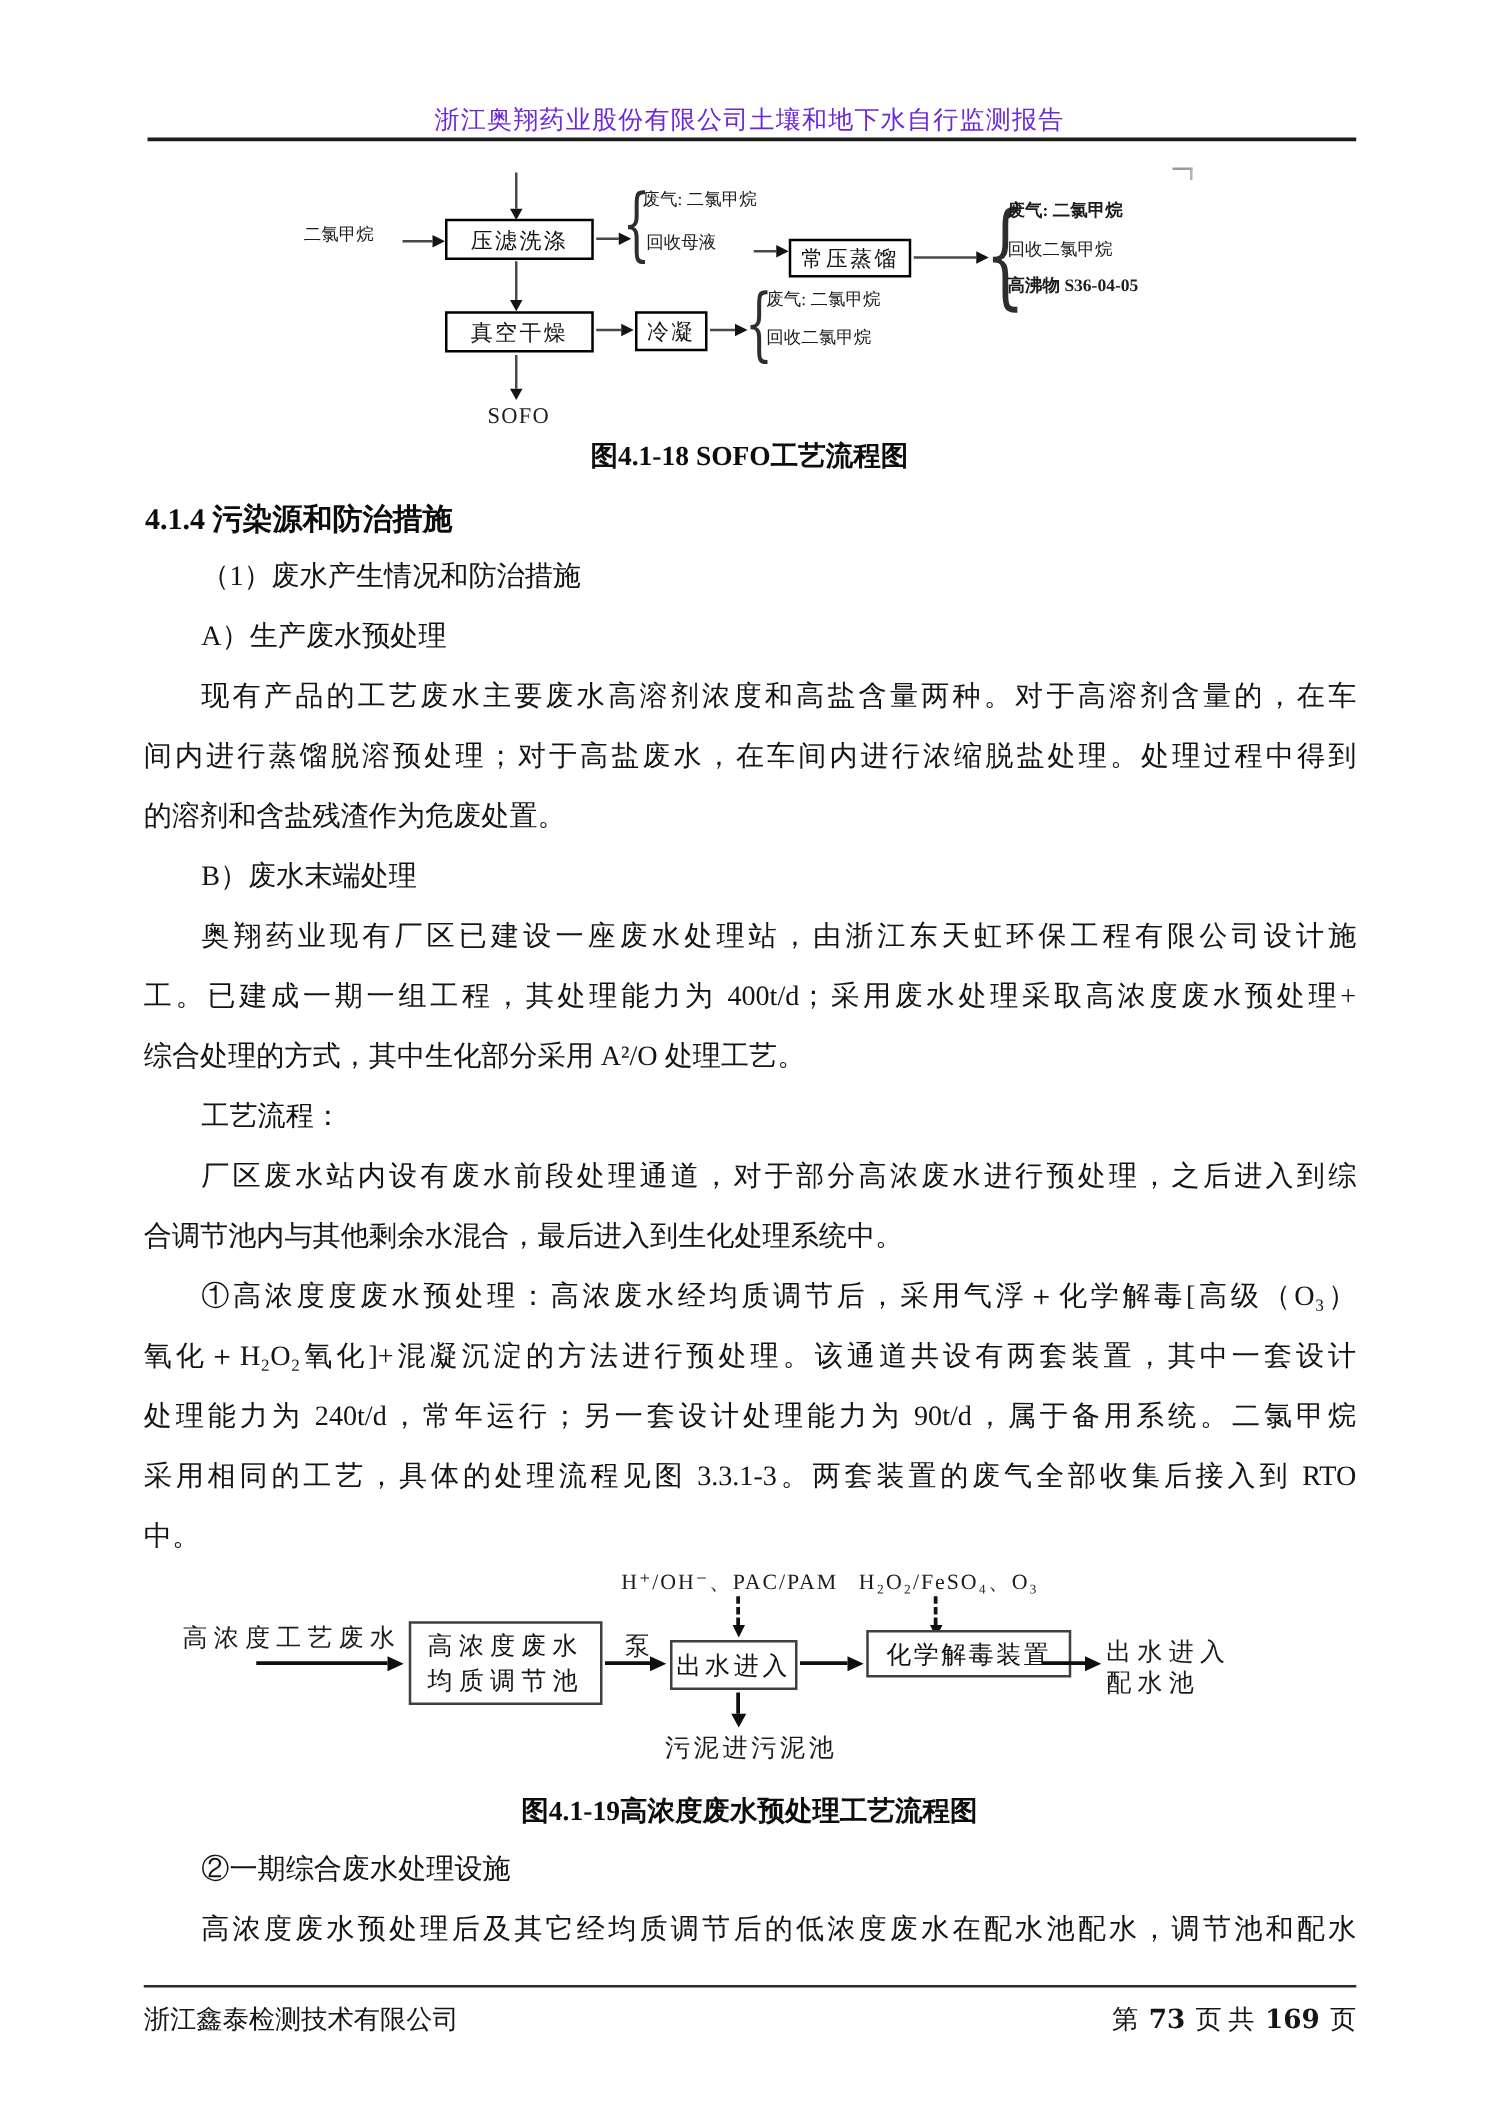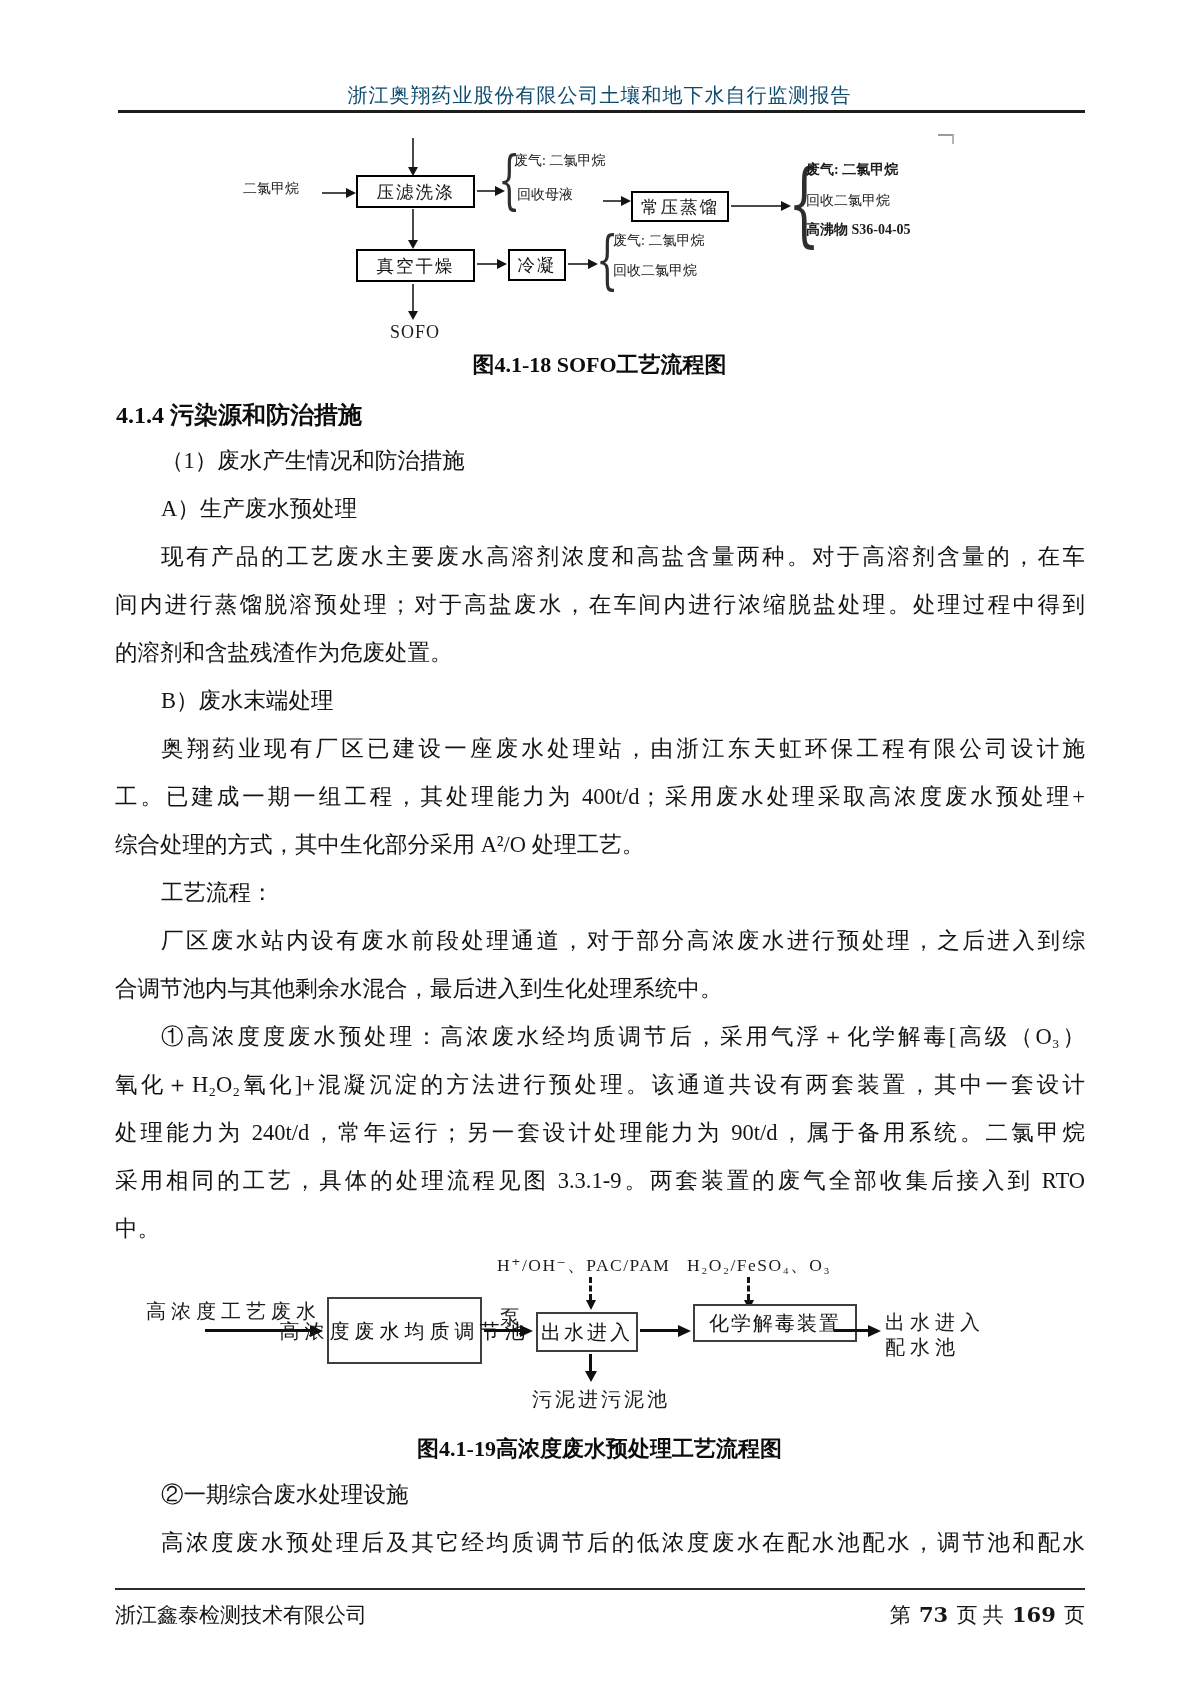--- a/index.html
+++ b/index.html
@@ -1,21 +1,21 @@
 <!DOCTYPE html>
 <html><head>
 <meta charset="utf-8">
 <style>
   html,body{margin:0;padding:0;background:#ffffff;}
   .page{position:relative;width:1199px;height:1696px;background:#fff;overflow:hidden;
         font-family:"Liberation Serif","DejaVu Serif",serif;color:#111;}
 
   
   .hdr-title{position:absolute;top:82px;left:0;width:100%;text-align:center;
-             font-size:20px;color:#0c4a6e;letter-spacing:1px;}
+             font-size:20px;color:#6d28d9;letter-spacing:1px;}
   .hdr-rule{position:absolute;left:118px;top:110px;width:967px;border-top:3px solid #1d1d1d;}
   .ftr-rule{position:absolute;left:115px;top:1588px;width:970px;border-top:2px solid #2b2b2b;}
   .ftr-left{position:absolute;left:115px;top:1601px;font-size:21px;color:#161616;}
   .ftr-right{position:absolute;right:114px;top:1601px;font-size:21px;color:#161616;text-align:right;}
   .ftr-num{font-weight:bold;font-family:"DejaVu Serif",serif;padding:0 3px;}
 
   
   .bl{position:absolute;left:115px;width:970px;height:48px;line-height:48px;
       font-size:22.5px;color:#141414;text-align:justify;}
   .bl.full{text-align-last:justify;}
@@ -112,33 +112,33 @@
   <div class="bl ind" style="top:677px;">B）废水末端处理</div>
   <div class="bl ind full" style="top:725px;">奥翔药业现有厂区已建设一座废水处理站，由浙江东天虹环保工程有限公司设计施</div>
   <div class="bl full" style="top:773px;">工。已建成一期一组工程，其处理能力为 400t/d；采用废水处理采取高浓度废水预处理+</div>
   <div class="bl" style="top:821px;">综合处理的方式，其中生化部分采用 A²/O 处理工艺。</div>
   <div class="bl ind" style="top:869px;">工艺流程：</div>
   <div class="bl ind full" style="top:917px;">厂区废水站内设有废水前段处理通道，对于部分高浓废水进行预处理，之后进入到综</div>
   <div class="bl ind full" style="top:1013px;">①高浓度度废水预处理：高浓废水经均质调节后，采用气浮＋化学解毒[高级（O₃）</div>
   <div class="bl" style="top:965px;">合调节池内与其他剩余水混合，最后进入到生化处理系统中。</div>
   <div class="bl full" style="top:1061px;">氧化＋H₂O₂氧化]+混凝沉淀的方法进行预处理。该通道共设有两套装置，其中一套设计</div>
   <div class="bl full" style="top:1109px;">处理能力为 240t/d，常年运行；另一套设计处理能力为 90t/d，属于备用系统。二氯甲烷</div>
-  <div class="bl full" style="top:1157px;">采用相同的工艺，具体的处理流程见图 3.3.1-9。两套装置的废气全部收集后接入到 RTO</div>
+  <div class="bl full" style="top:1157px;">采用相同的工艺，具体的处理流程见图 3.3.1-3。两套装置的废气全部收集后接入到 RTO</div>
   <div class="bl" style="top:1205px;">中。</div>
 
   <div>
     <div class="dlabel chem" style="left:497px;top:1255px;">H⁺/OH⁻、PAC/PAM</div>
     <div class="dlabel chem" style="left:687px;top:1255px;">H₂O₂/FeSO₄、O₃</div>
     <div class="arr-vd" style="left:589px;top:1277px;height:23px;"></div>
     <div class="arr-vd" style="left:747px;top:1277px;height:23px;"></div>
 
     <div class="dlabel d2label" style="left:146px;top:1300px;">高浓度工艺废水</div>
     <div class="arr-h thick" style="left:205px;top:1329px;width:105px;"></div>
 
-    <div class="box boxg" style="left:327px;top:1297px;width:155px;height:67px;flex-direction:row;line-height:28px;letter-spacing:5px;">
+    <div class="box boxg" style="left:327px;top:1297px;width:155px;height:67px;flex-direction:column;line-height:28px;letter-spacing:5px;">
       <span>高浓度废水</span>
       <span>均质调节池</span>
     </div>
 
     <div class="dlabel d2label" style="left:500px;top:1306px;letter-spacing:0;">泵</div>
     <div class="arr-h thick" style="left:484px;top:1329px;width:36px;"></div>
 
     <div class="box boxg" style="left:536px;top:1312px;width:102px;height:40px;letter-spacing:3px;">出水进入</div>
     <div class="arr-h thick" style="left:640px;top:1329px;width:38px;"></div>
 

